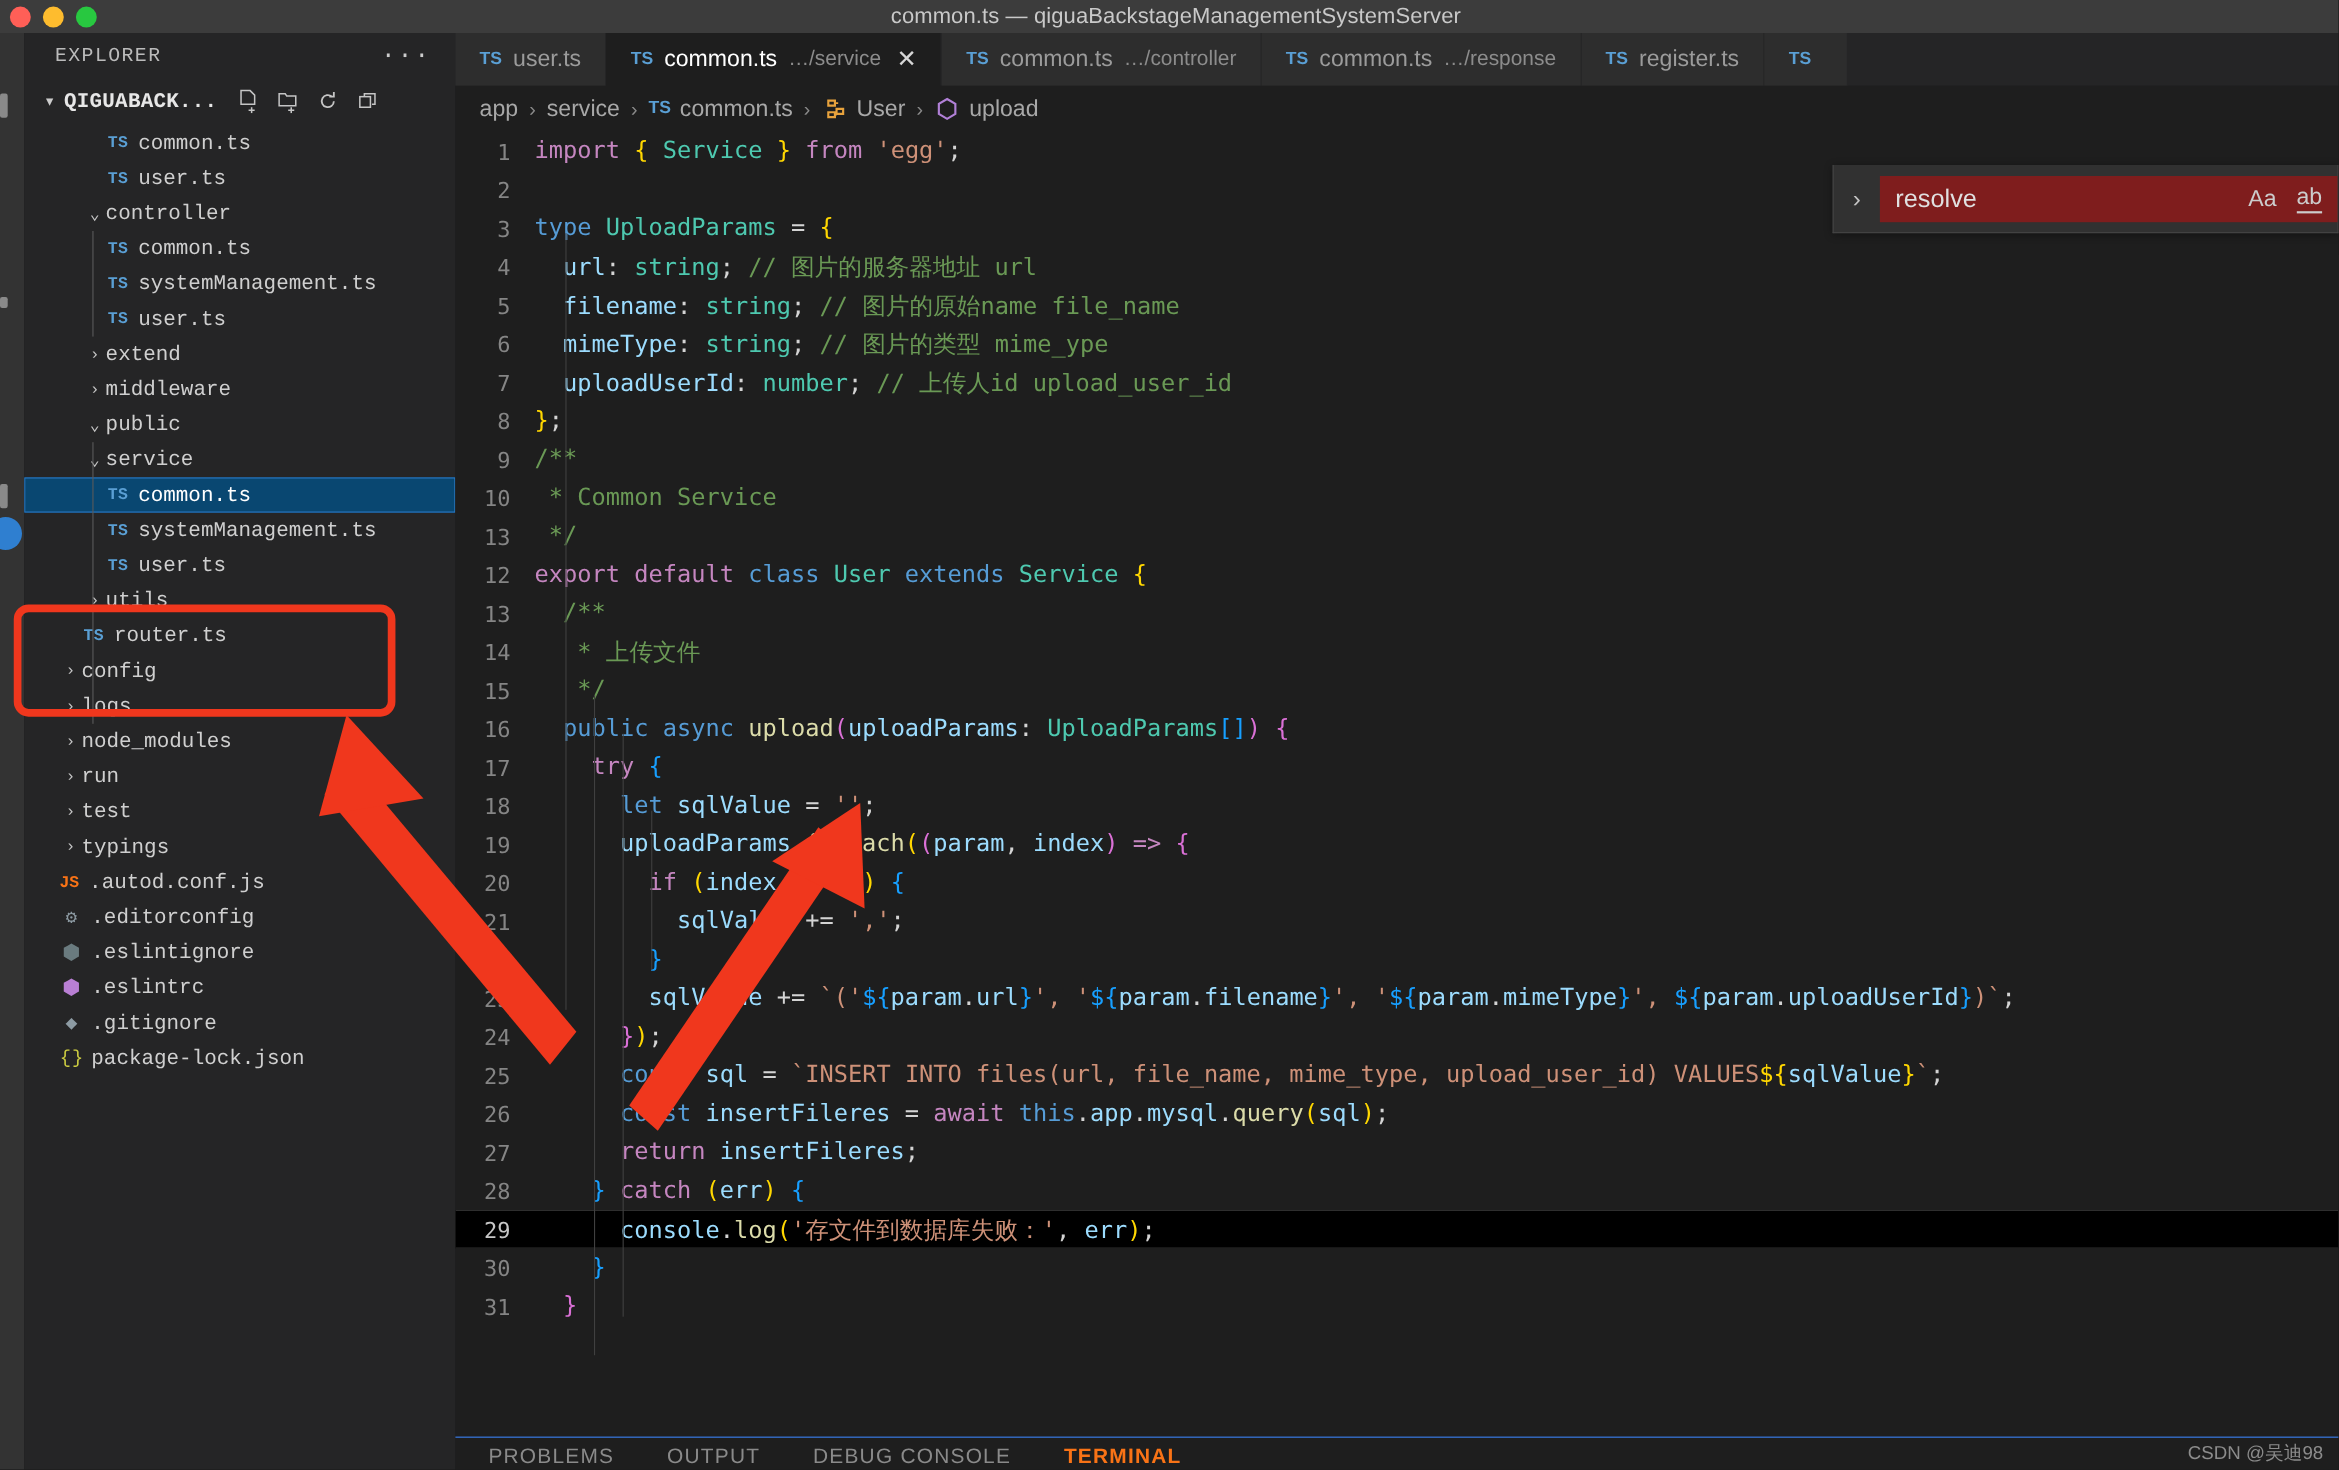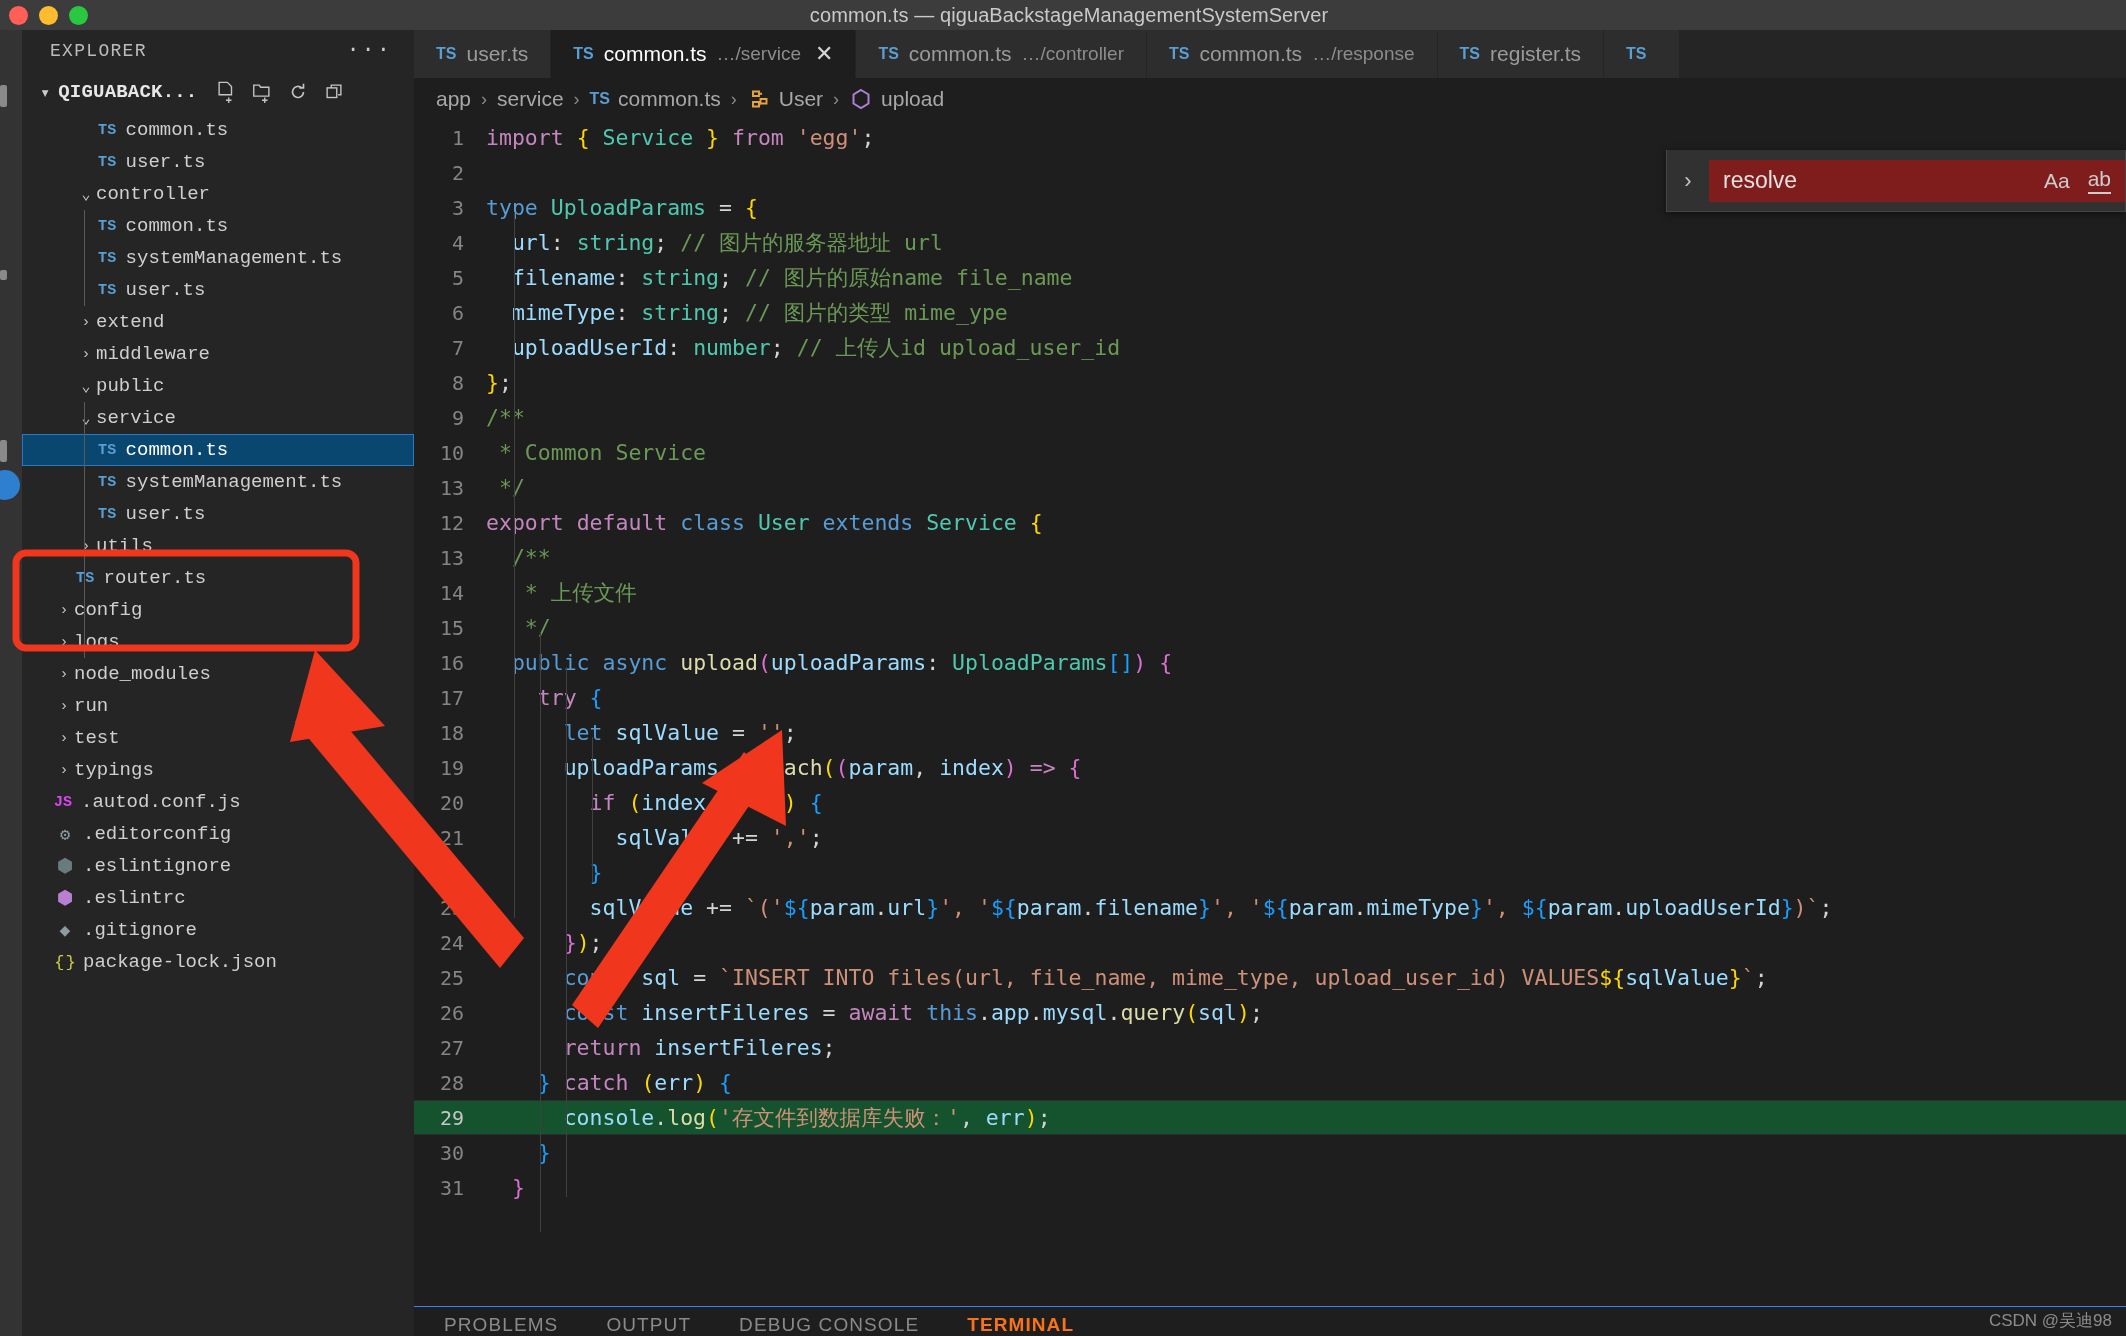--- a/index.html
+++ b/index.html
@@ -37,21 +37,21 @@
   .proj-actions svg { display:block; }
   .tree { position:absolute; left:0; right:0; top:84px; bottom:0; overflow:hidden; }
   .row { height:32px; display:flex; align-items:center; font-size:19px;
     color:#cfcfcf; white-space:nowrap; position:relative; }
   .row.selected { background:#094771; color:#ffffff; outline:1px solid #2b79c4;
     outline-offset:-1px; }
   .row .chev { width:20px; display:inline-flex; justify-content:center;
     color:#c5c5c5; font-size:15px; flex:0 0 auto; }
   .row .ts { color:#5a9fd4; font-size:15px; font-weight:600; letter-spacing:.3px;
     flex:0 0 auto; margin-right:9px; }
-  .row .js { color:#d946ef; font-size:15px; font-weight:700; margin-right:9px; flex:0 0 auto;}
+  .row .js { color:#f97316; font-size:15px; font-weight:700; margin-right:9px; flex:0 0 auto;}
   .row .ico { width:22px; margin-right:7px; display:inline-flex;
     justify-content:center; flex:0 0 auto; }
   .row .nm { overflow:hidden; text-overflow:ellipsis; }
   .guide { position:absolute; width:1px; background:#5a5a5a; }
 
   
   .tabbar { position:absolute; left:414px; top:30px; right:0; height:48px;
     background:#252526; display:flex; }
   .tab { display:flex; align-items:center; gap:10px; padding:0 22px;
     background:#2d2d2d; color:#9b9b9b; font-size:21px; position:relative;
@@ -70,21 +70,21 @@
 
   
   .editor { position:absolute; left:414px; top:120px; right:0; bottom:30px;
     background:#1e1e1e; overflow:hidden; }
   .codewrap { position:relative; }
   .cline { height:35px; display:flex; align-items:center;
     font-family:"DejaVu Sans Mono", monospace; font-size:21.5px; white-space:pre; }
   .gutter { width:72px; text-align:right; padding-right:22px; color:#858585;
     font-family:"DejaVu Sans Mono", monospace; font-size:20px; flex:0 0 auto; }
   .cline.cur .gutter { color:#c6c6c6; }
-  .cline.cur { background:#14532d; box-shadow:inset 0 1px 0 #2e2e2e, inset 0 -1px 0 #2e2e2e; }
+  .cline.cur { background:#000000; box-shadow:inset 0 1px 0 #2e2e2e, inset 0 -1px 0 #2e2e2e; }
   .code { flex:1; }
   .ind { position:absolute; width:1px; background:#404040; left:0; }
 
   
   .k  { color:#c586c0; }  
   .kb { color:#569cd6; }  
   .ty { color:#4ec9b0; }  
   .fn { color:#dcdcaa; }  
   .va { color:#9cdcfe; }  
   .st { color:#ce9178; }  

